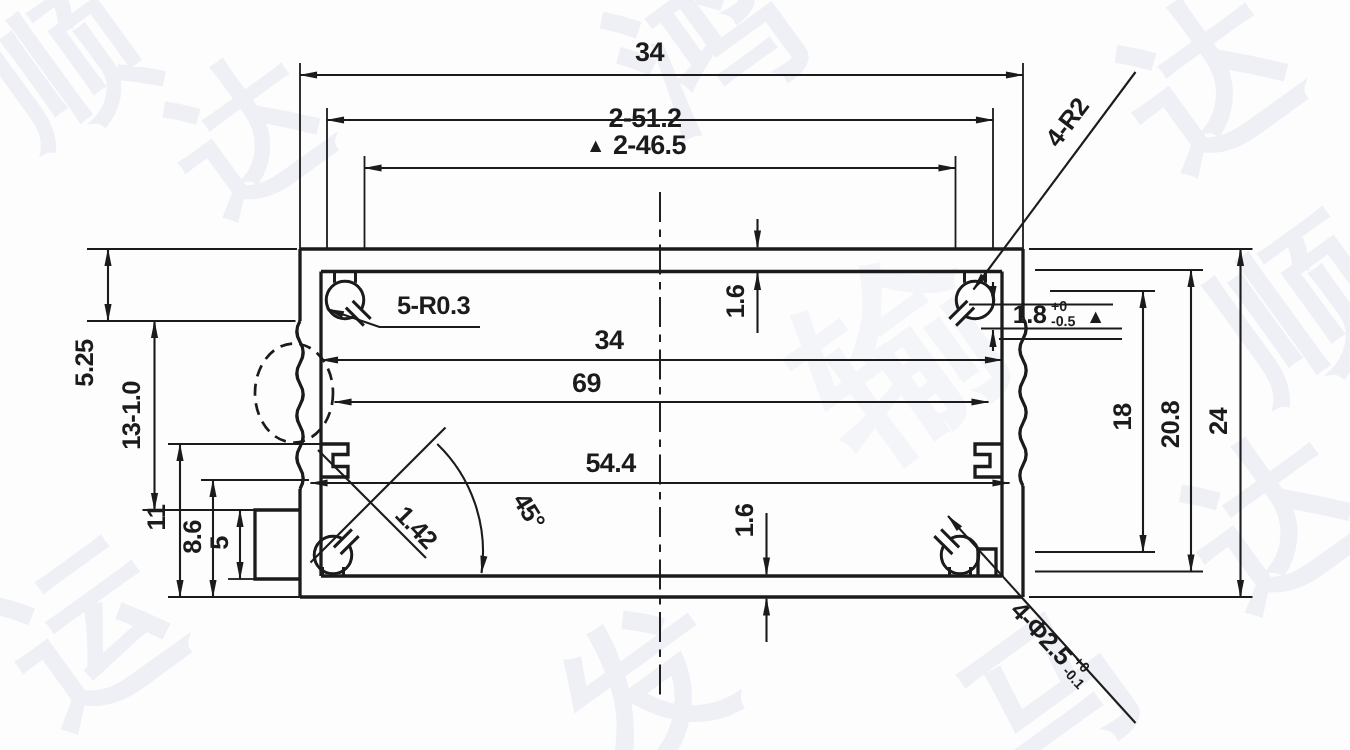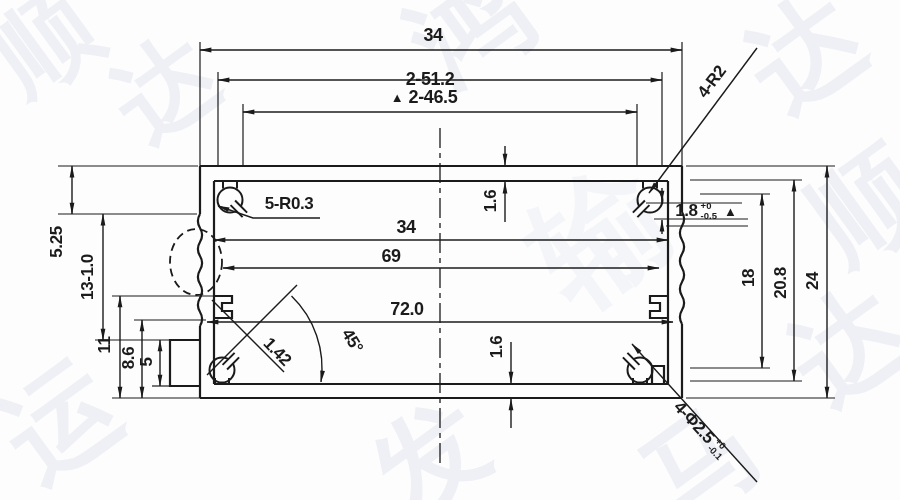--- a/index.html
+++ b/index.html
@@ -182,21 +182,21 @@
 
   <div class="lbl" style="left:406px;top:227px">
     <span>34</span>
     </div>
 
   <div class="lbl" style="left:391px;top:256px">
     <span>69</span>
     </div>
 
   <div class="lbl" style="left:407px;top:309px">
-    <span>72.0</span>
+    <span>54.4</span>
     </div>
 
   <div class="lbl sm r90" style="left:491px;top:201px">
     <span>1.6</span>
     </div>
 
   <div class="lbl sm r90" style="left:497px;top:347px">
     <span>1.6</span>
     </div>
 

